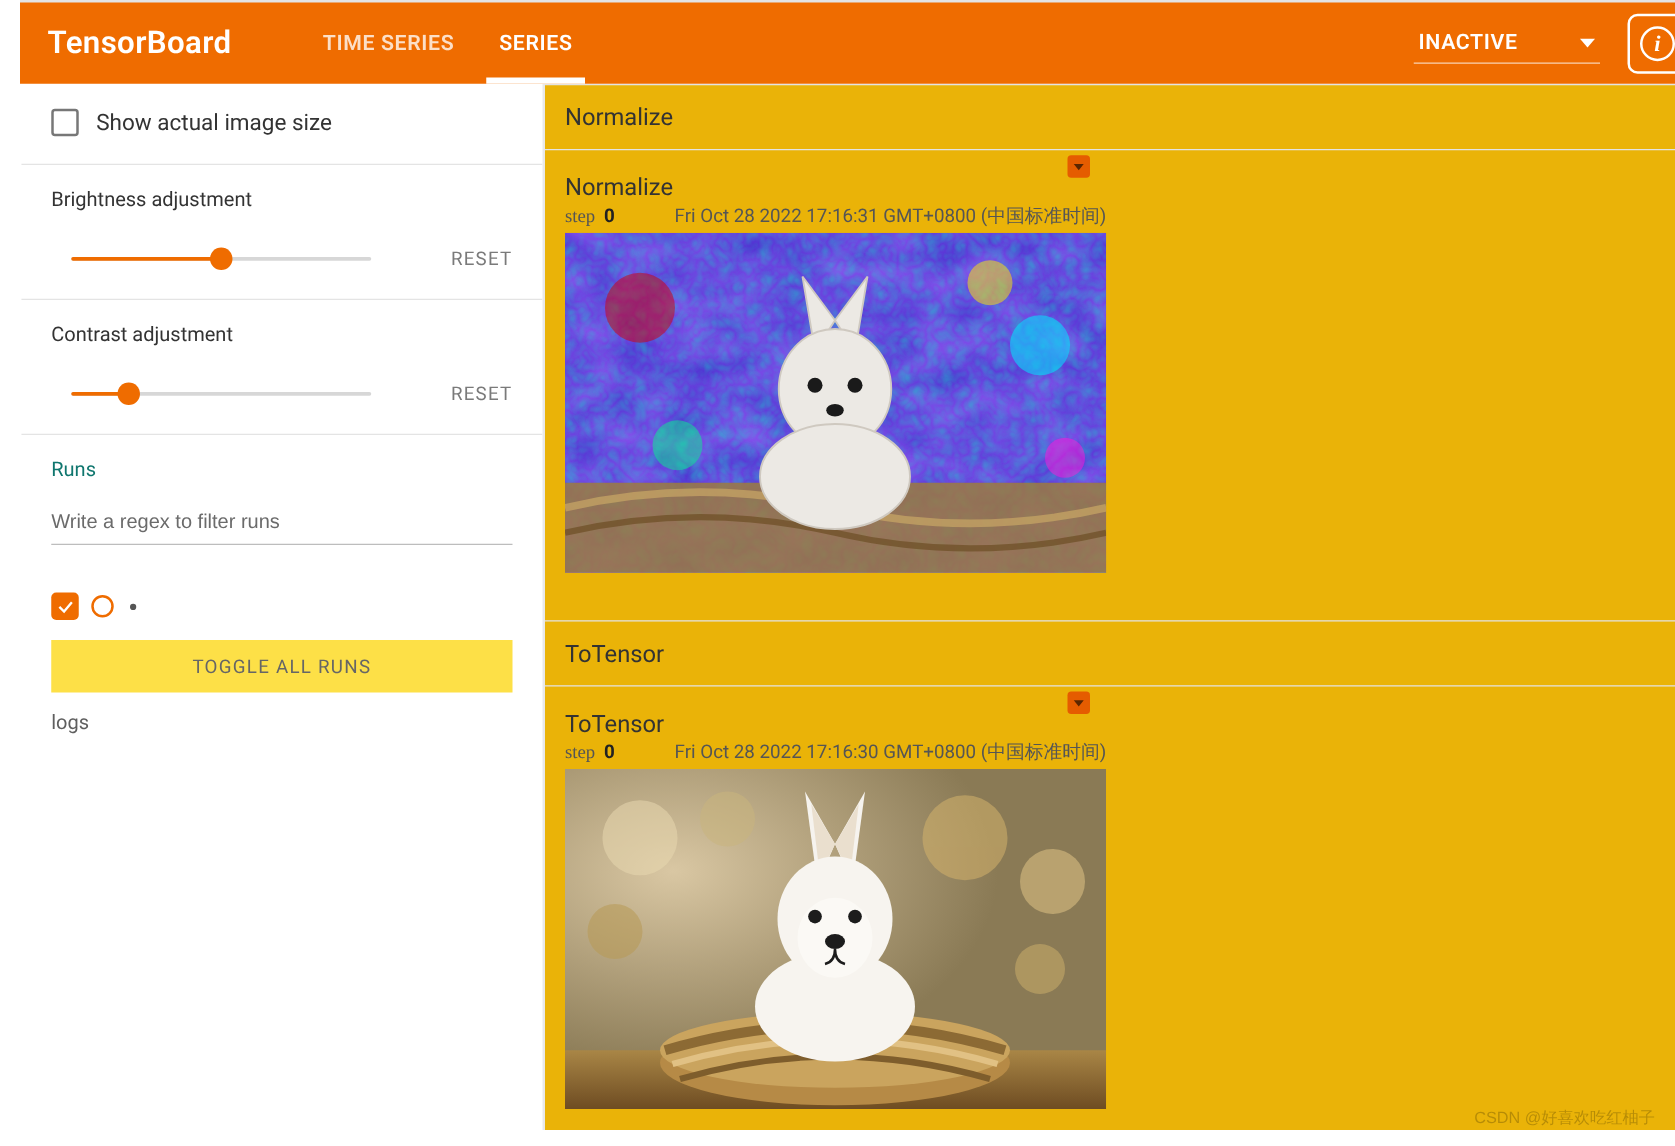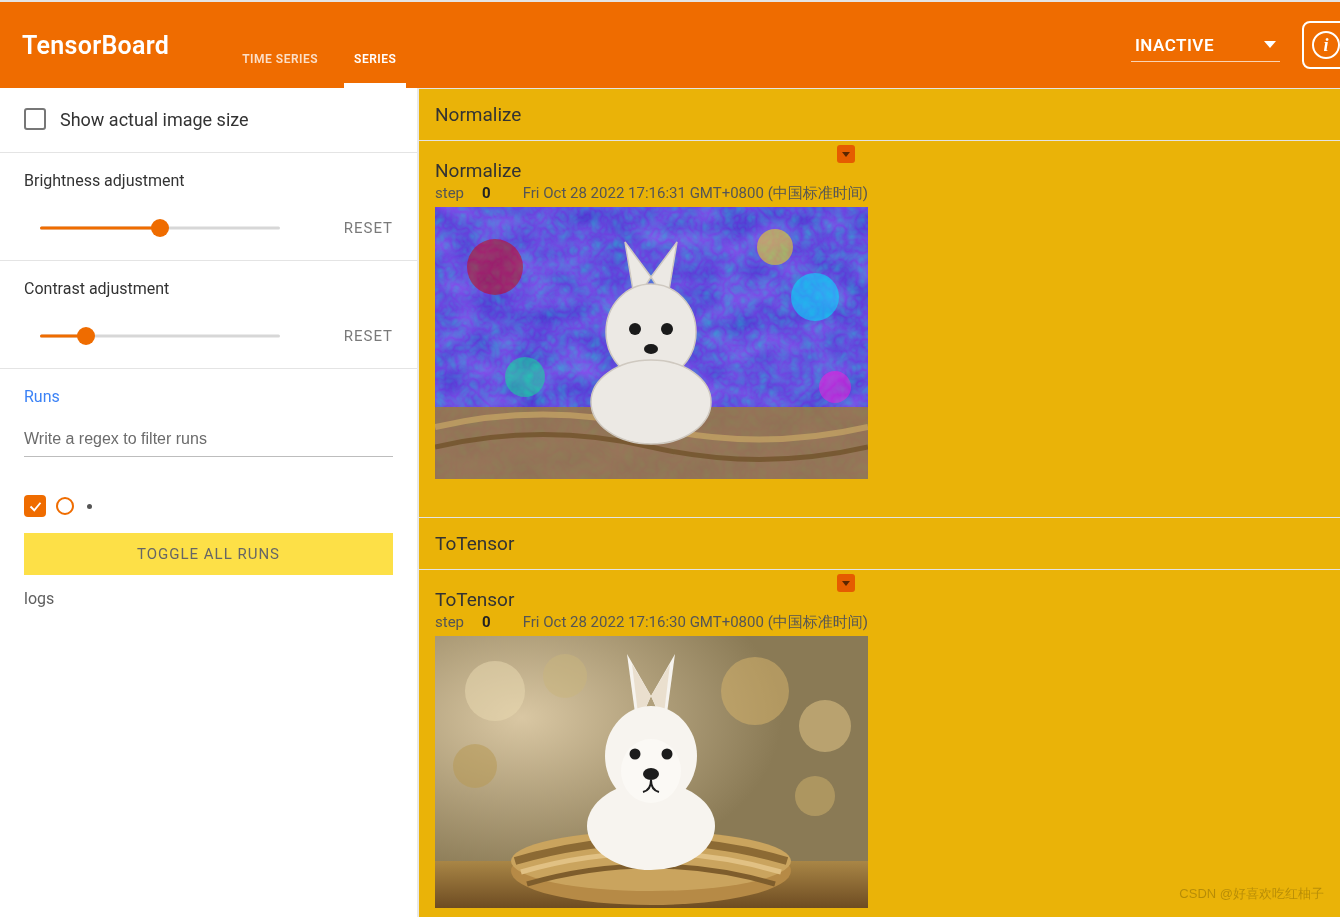--- a/index.html
+++ b/index.html
@@ -1,65 +1,65 @@
 <!DOCTYPE html>
 <html><head>
 <meta charset="utf-8">
 <style>
   * { box-sizing: border-box; margin: 0; padding: 0; }
   body { font-family: "Roboto", "Helvetica Neue", Arial, sans-serif; font-size: 14px; color: #3c3c3c; width: 1340px; height: 917px; overflow: hidden; background: #fff; }
   
-  .header { height: 88px; background: #ef6c00; color: #fff; display: flex; align-items: center; padding: 0 22px 0 22px; position: relative; border-top: 2px solid #e4e4e4; }
+  .header { height: 67px; background: #ef6c00; color: #fff; display: flex; align-items: center; padding: 0 22px 0 22px; position: relative; border-top: 2px solid #e4e4e4; margin-left: 16px; }
   .brand { font-size: 25px; font-weight: 600; letter-spacing: 0.3px; }
   .tabs { display: flex; margin-left: 55px; height: 100%; align-items: flex-end; }
-  .tab { font-size: 12px; font-weight: 600; letter-spacing: 0.5px; padding: 0 4px 22px 4px; margin: 0 14px; color: rgba(255,255,255,.78); cursor: pointer; position: relative; }
+  .tab { font-size: 17px; font-weight: 600; letter-spacing: 0.5px; padding: 0 4px 22px 4px; margin: 0 14px; color: rgba(255,255,255,.78); cursor: pointer; position: relative; }
   .tab.active { color: #fff; }
   .tab.active::after { content:""; position:absolute; left:-6px; right:-6px; bottom:0; height:5px; background: #fff; }
   .header-right { position: absolute; right: 0; top: 0; bottom: 0; display:flex; align-items:center; }
   .inactive-select { display:flex; align-items:center; gap:50px; padding: 6px 4px; color:#fff; cursor:pointer; border-bottom:1.5px solid rgba(255,255,255,.7); margin-right: 22px; }
   .inactive-select .lbl { font-size: 17px; font-weight:600; letter-spacing: .5px; }
   .inactive-select .arrow { width:0;height:0;border-left:6px solid transparent;border-right:6px solid transparent;border-top:7px solid #fff; }
   .info-btn { width:48px; height:48px; border:2px solid #fff; border-radius:8px; display:flex; align-items:center; justify-content:center; color:#fff; font-size:24px; font-weight:700; margin-right:-10px; }
   .info-btn span { display:inline-block; border:2px solid #fff; border-radius:50%; width:28px; height:28px; line-height:24px; text-align:center; font-family: Georgia, serif; font-style: italic; font-size:18px; }
 
   
-  .content { display:flex; height: calc(917px - 80px); }
+  .content { display:flex; height: calc(917px - 80px); padding-left: 17px; }
   .sidebar { width: 419px; background:#fff; border-right:2px solid #e9e9e9; height:100%; overflow-y:auto; }
   .main { flex:1; height:100%; overflow-y:auto; background:#eab308; }
 
   
   .section { padding: 18px 24px 22px 24px; border-bottom:1px solid #e4e4e4; }
   .chk-row { display:flex; align-items:center; gap:14px; padding: 20px 24px 22px 24px; border-bottom:1px solid #e4e4e4; }
   .chk { width:22px; height:22px; border:2px solid #777; border-radius:3px; cursor:pointer; }
   .chk-label { font-size:18px; color:#333; }
   .slider-title { font-size:16px; color:#333; margin-bottom:28px; }
   .slider-row { display:flex; align-items:center; gap:6px; }
   .slider { position:relative; width:240px; height:20px; margin-left:16px; cursor:pointer; }
   .track { position:absolute; top:50%; left:0; right:0; height:3px; background:#d7d7d7; transform:translateY(-50%); border-radius:3px; }
   .fill { position:absolute; top:50%; left:0; height:3px; background:#ef6c00; transform:translateY(-50%); border-radius:3px; }
   .thumb { position:absolute; top:50%; width:18px; height:18px; background:#ef6c00; border-radius:50%; transform:translate(-50%,-50%); }
   .reset { font-size:15px; letter-spacing:1px; color:#7a7a7a; cursor:pointer; margin-left:auto; }
 
-  .runs-title { font-size:16px; color:#3b82f6; margin-bottom:18px; }
+  .runs-title { font-size:16px; color:#0f766e; margin-bottom:18px; }
   .filter-input { width:100%; border:none; border-bottom:1.5px solid #bdbdbd; font-size:16px; padding:6px 0 8px 0; outline:none; color:#6d28d9; }
   .filter-input::placeholder { color:#6b6b6b; }
   .run-row { display:flex; align-items:center; gap:10px; padding:16px 24px 10px 24px; }
   .run-chk { width:22px; height:22px; border-radius:4px; background:#ef6c00; display:flex; align-items:center; justify-content:center; cursor:pointer; }
   .run-chk svg { width:15px; height:15px; stroke:#fff; stroke-width:3; fill:none; }
   .run-radio { width:18px; height:18px; border:2.5px solid #ef6c00; border-radius:50%; cursor:pointer; }
   .dot { width:5px; height:5px; background:#555; border-radius:50%; margin-left:3px; }
   .toggle-runs { margin: 6px 24px 10px 24px; background:#fde047; color:#666; font-size:15px; letter-spacing:1px; text-align:center; padding:12px 0; cursor:pointer; }
   .logs-label { padding: 4px 24px; font-size:16px; color:#5f5f5f; }
 
   
   .panel-head { border-top:1px solid #e3e3e3; border-bottom:1px solid #e3e3e3; padding:14px 16px; font-size:19px; color:#333; }
   .card { padding:18px 16px 38px 16px; position:relative; }
   .card-title { font-size:19px; color:#333; }
   .step-row { display:flex; align-items:baseline; font-size:15px; color:#555; margin-top:2px; }
-  .step-row .label { margin-right:18px; }
+  .step-row .label { margin-right:7px;font-family:Liberation Serif, serif; }
   .step-row .num { font-weight:700; color:#222; }
   .step-row .ts { margin-left:auto; }
   .pin { position:absolute; width:18px; height:18px; background:#e55c00; border-radius:3px; display:flex; align-items:center; justify-content:center; cursor:pointer; }
   .pin::after { content:""; width:0;height:0; border-left:4px solid transparent; border-right:4px solid transparent; border-top:5px solid #5b2600; }
   .img-frame { width:433px; height:272px; margin-top:4px; overflow:hidden; }
   .img-frame svg { width:100%; height:100%; display:block; }
 
   
   .wm { position:fixed; right:16px; bottom:14px; color:rgba(0,0,0,.22); font-size:13px; font-family: Arial, sans-serif; pointer-events:none; }
 </style>

